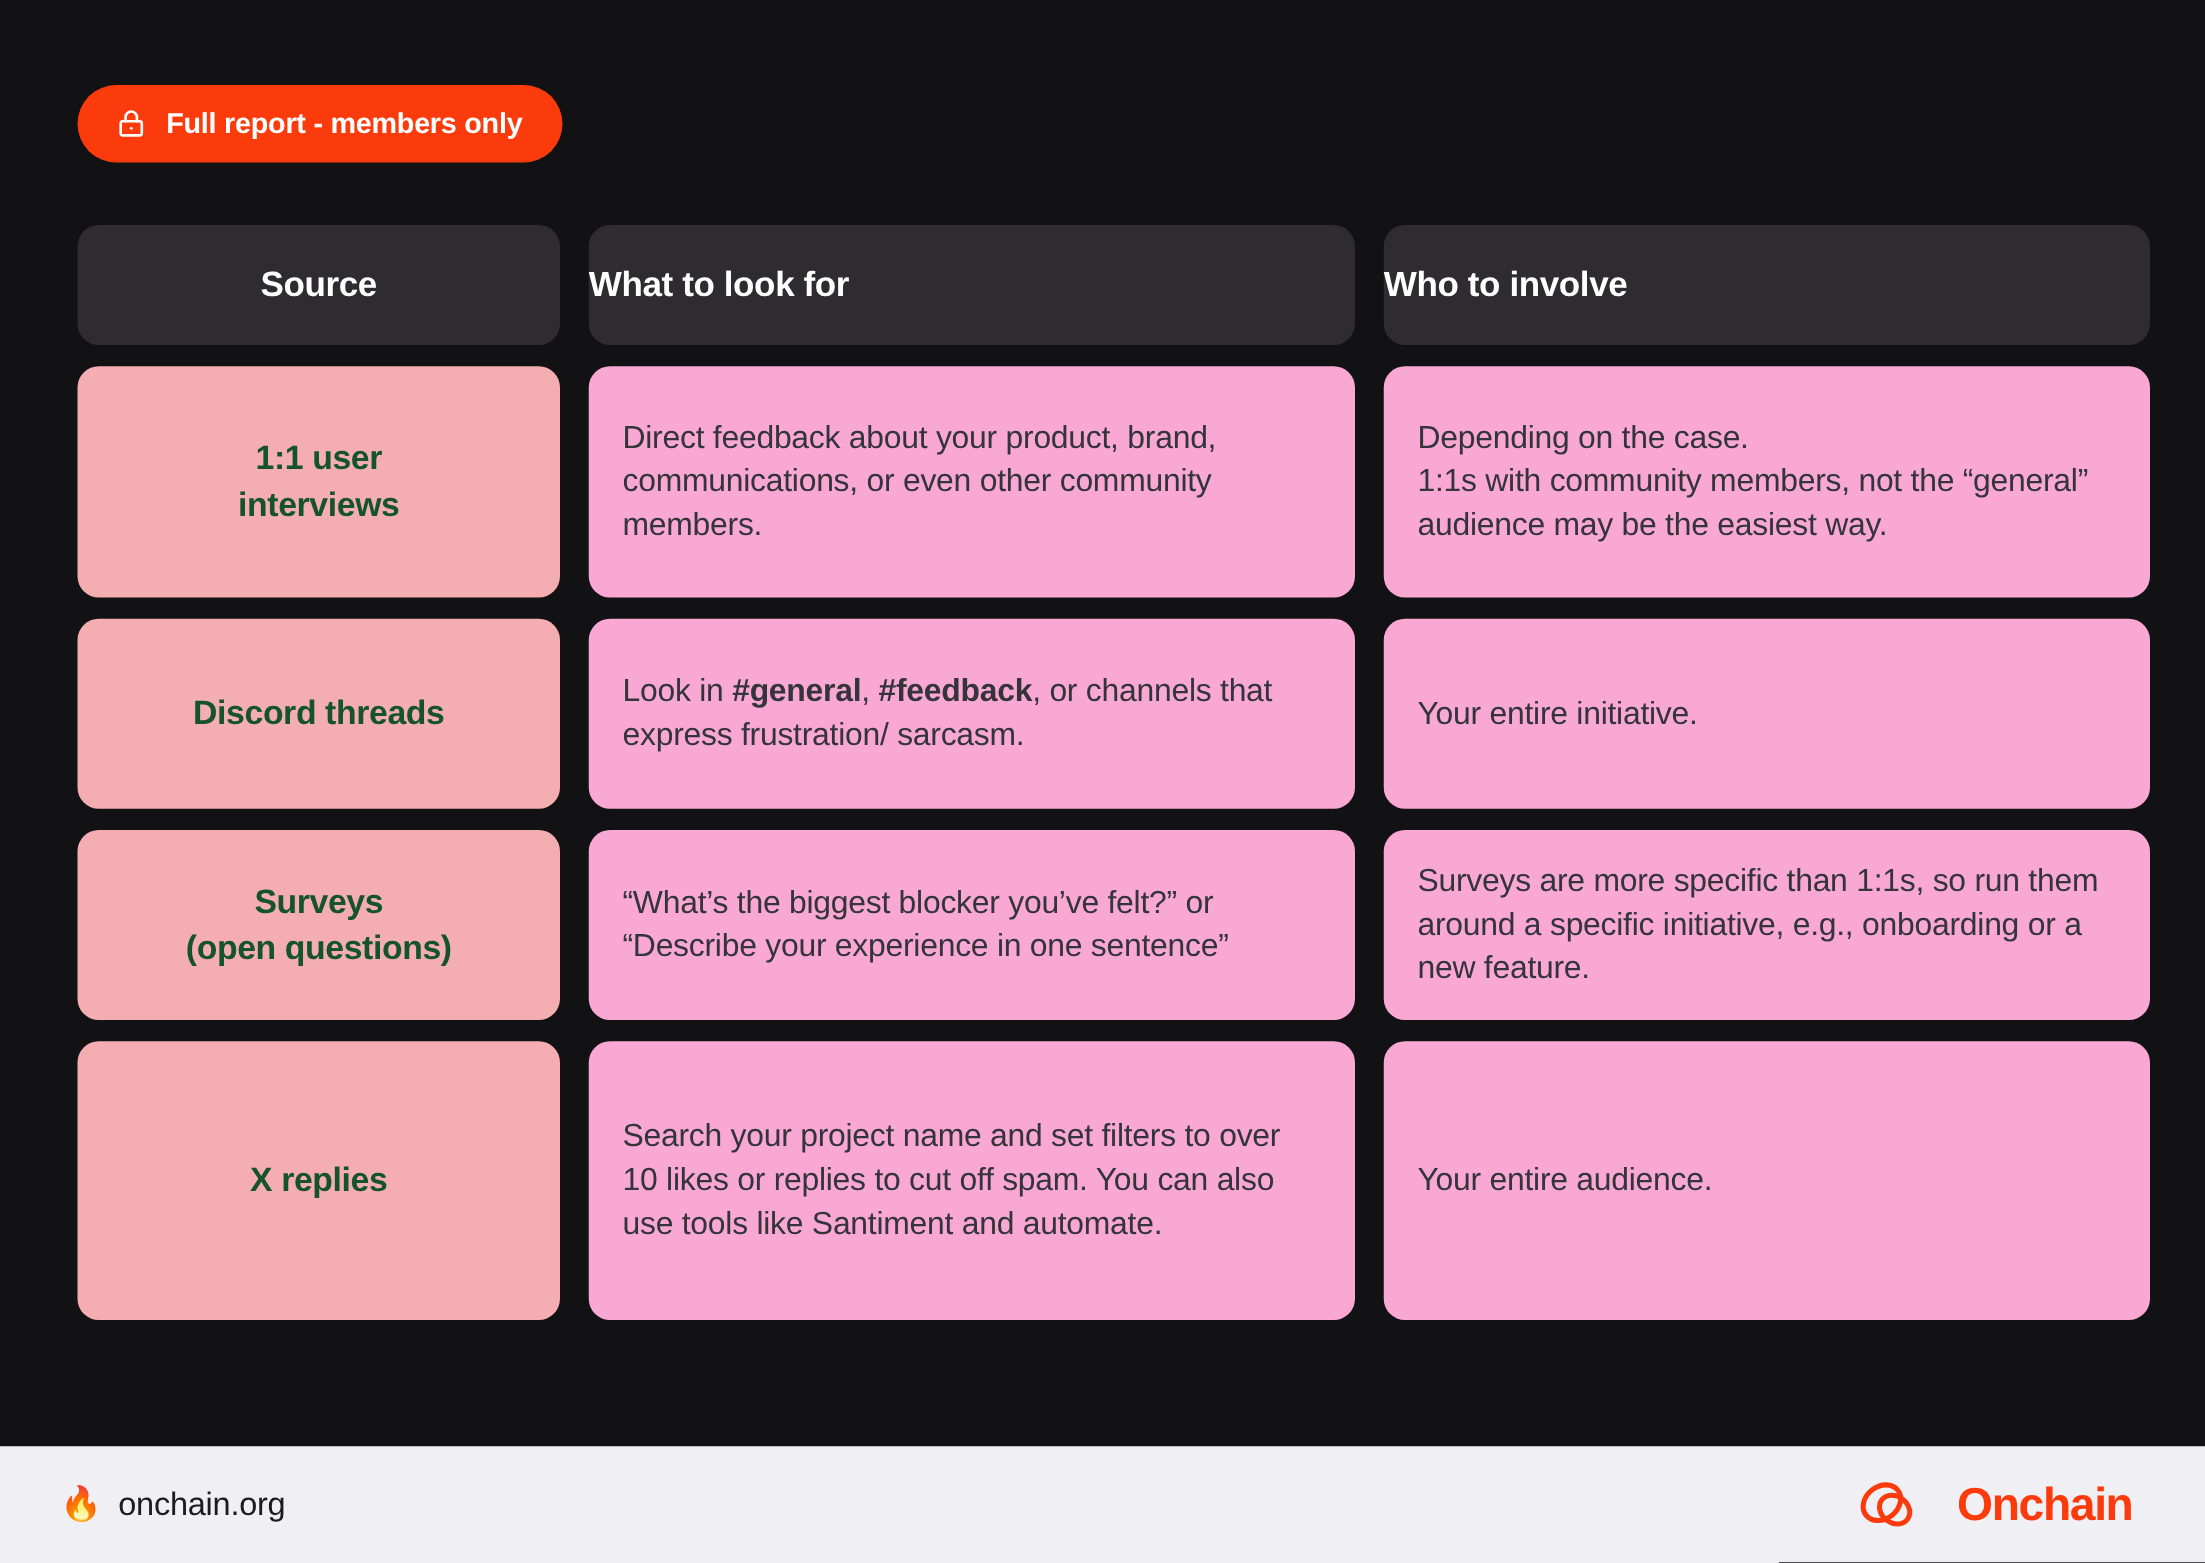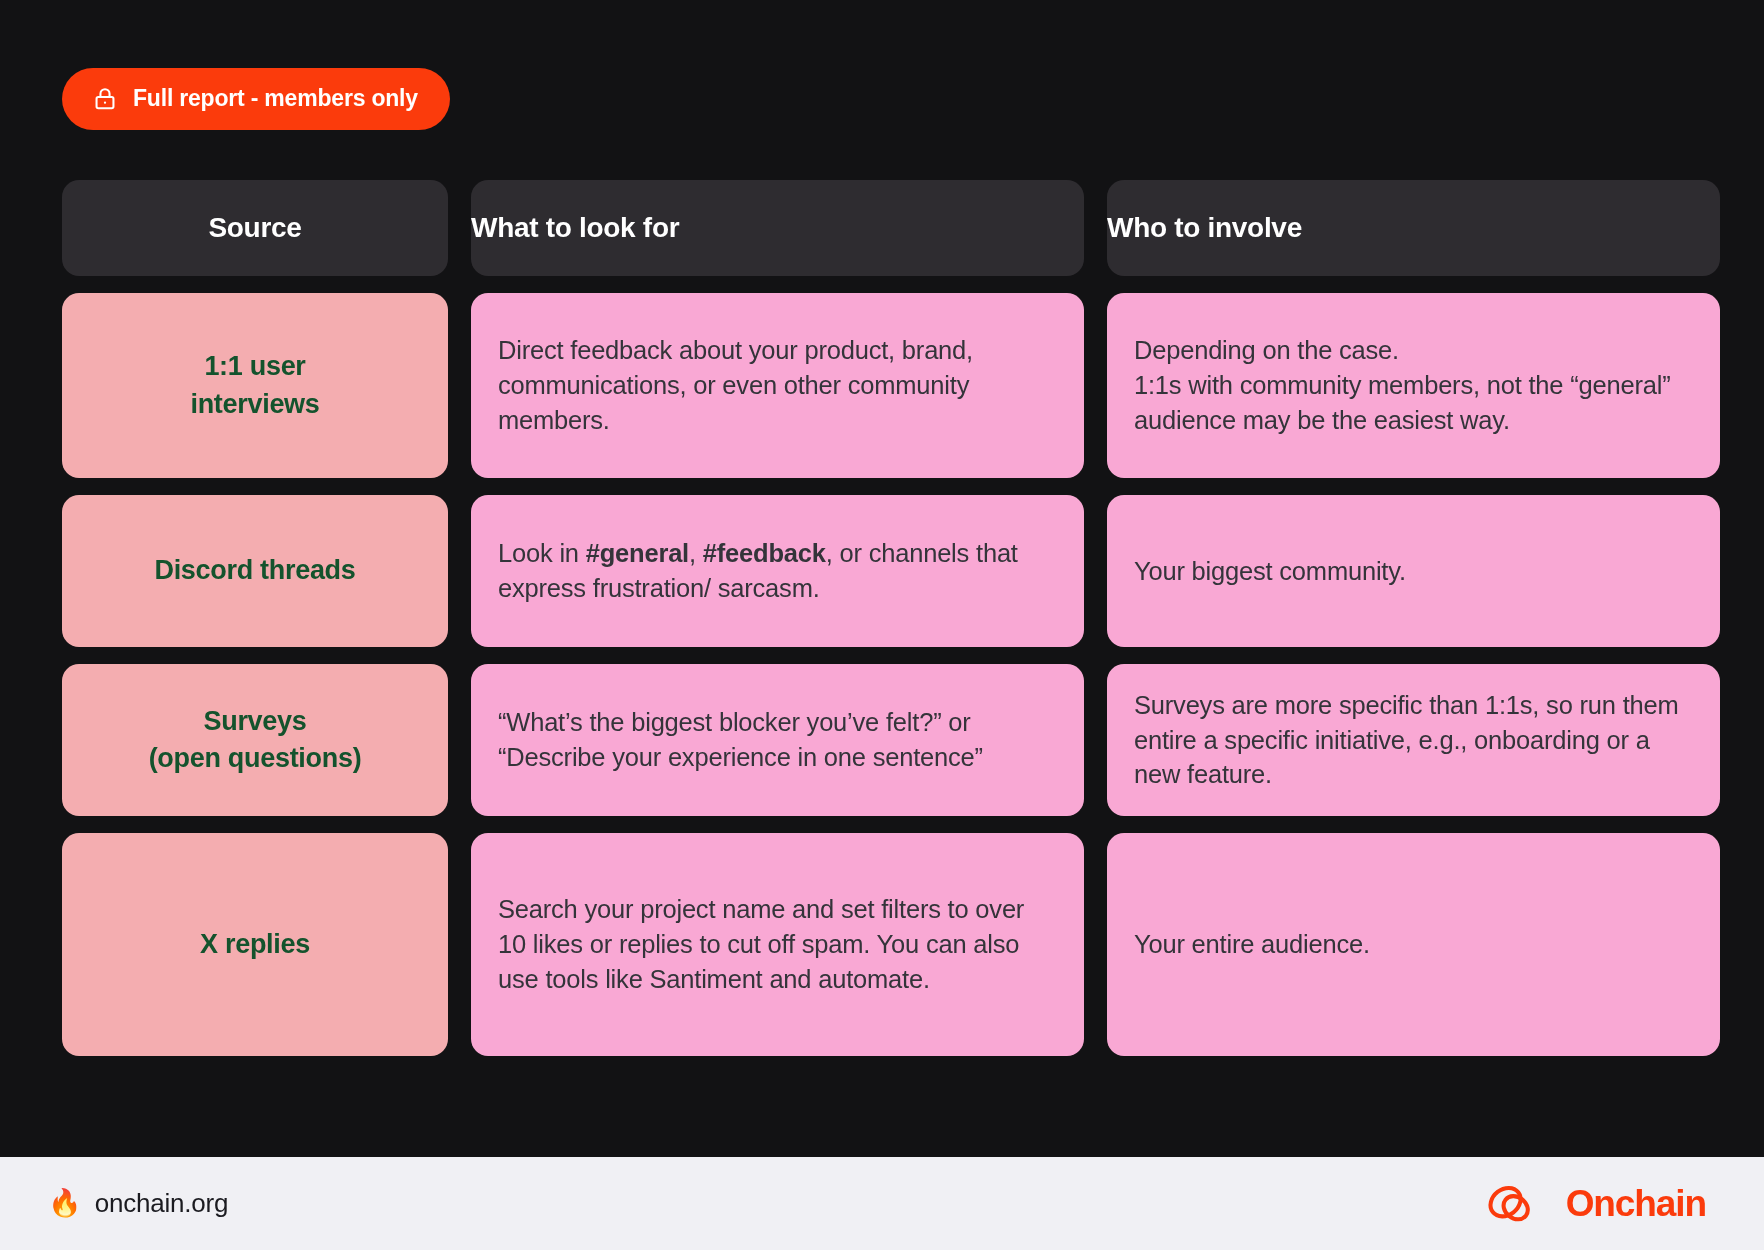--- a/index.html
+++ b/index.html
@@ -218,33 +218,33 @@
     </div>
 
     <div class="row r2">
       <div class="cell source">
         <span class="source-text">Discord threads</span>
       </div>
       <div class="cell info">
         <span class="info-text">Look in <b>#general</b>, <b>#feedback</b>, or channels that express frustration/ sarcasm.</span>
       </div>
       <div class="cell info">
-        <span class="info-text">Your biggest community.</span>
+        <span class="info-text">Your entire initiative.</span>
       </div>
     </div>
 
     <div class="row r3">
       <div class="cell source">
         <span class="source-text">Surveys<br>(open questions)</span>
       </div>
       <div class="cell info">
         <span class="info-text">“What’s the biggest blocker you’ve felt?” or “Describe your experience in one sentence”</span>
       </div>
       <div class="cell info">
-        <span class="info-text">Surveys are more specific than 1:1s, so run them entire a specific initiative, e.g., onboarding or a new feature.</span>
+        <span class="info-text">Surveys are more specific than 1:1s, so run them around a specific initiative, e.g., onboarding or a new feature.</span>
       </div>
     </div>
 
     <div class="row r4">
       <div class="cell source">
         <span class="source-text">X replies</span>
       </div>
       <div class="cell info">
         <span class="info-text">Search your project name and set filters to over 10 likes or replies to cut off spam. You can also use tools like Santiment and automate.</span>
       </div>

